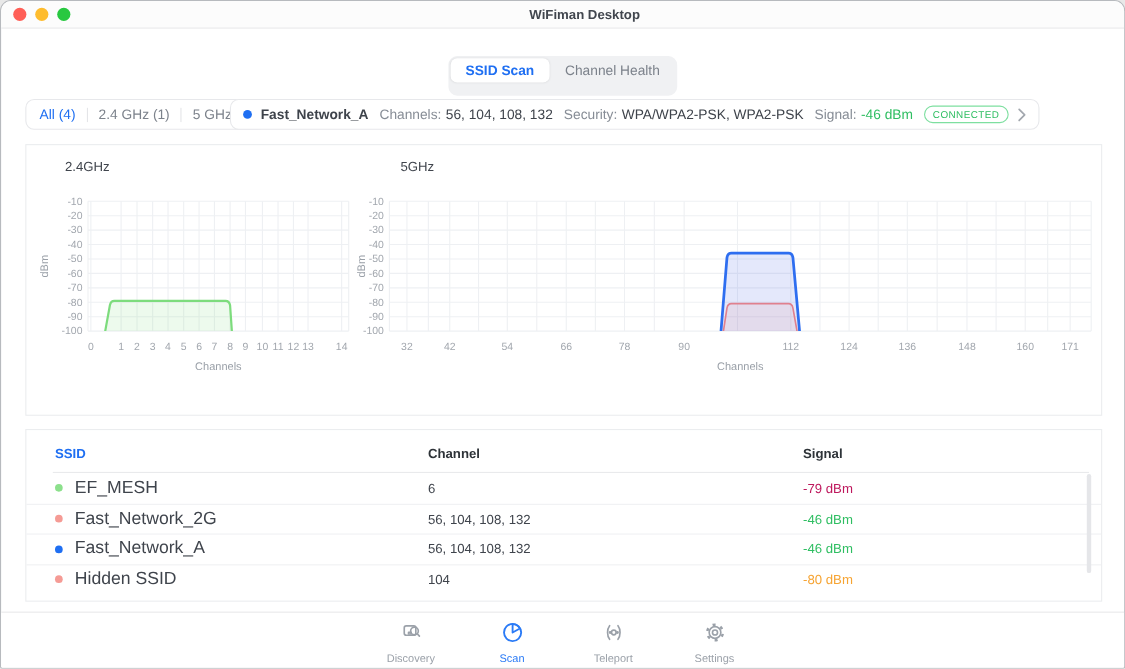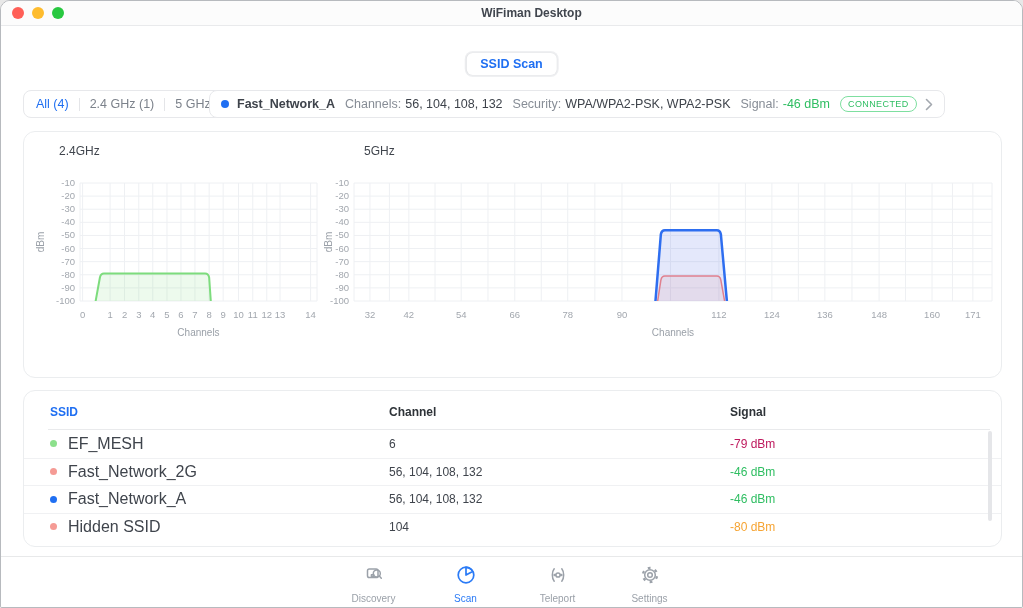--- a/index.html
+++ b/index.html
@@ -17,42 +17,42 @@
   #tl-min { left:31px; background:#febc2e; }
   #tl-max { left:51px; background:#28c840; }
   #window-title { position:absolute; left:0; right:0; top:0; height:25px; line-height:25px;
     text-align:center; font-size:12px; font-weight:bold; color:#41464e;padding-left:40px; }
   
   #search-box { position:absolute; left:22px; top:50px; width:202px; height:26px;
     background:#f1f2f4; border-radius:7px; display:flex; align-items:center; padding:0 9px; }
   #search-box input { border:none; outline:none; background:transparent; flex:1; margin-left:7px;
     font-size:13px; color:#41464e; font-family:"Liberation Sans",sans-serif; }
   #search-box input::placeholder { color:#b9bdc3; }
-  #tabs { position:absolute; left:50%; top:50px; transform:translateX(-50%); height:26px;
-    background:#f0f1f3; border-radius:8px; display:inline-flex; align-items:flex-end; padding:2px; }
+  #tabs { position:absolute; left:50%; top:50px; transform:translateX(-50%); height:36px;
+    background:#f0f1f3; border-radius:8px; display:inline-flex; align-items:flex-start; padding:2px; }
   .tab { height:22px; line-height:22px; padding:0 14px; font-size:12.5px; color:#7c828b;
     border-radius:6px; white-space:nowrap; cursor:default; }
   .tab.active { background:#ffffff; color:#1f6ff2; font-weight:bold; box-shadow:0 0 2px rgba(0,0,0,0.08); }
   
   #filter-chips { position:absolute; left:22px; top:89px; height:28px; border:1px solid #e7e8eb;
     border-radius:8px; display:inline-flex; align-items:center; padding:0 12px; background:#fff; }
   .chip { font-size:12.5px; color:#7c828b; white-space:nowrap; }
   .chip.active { color:#1f6ff2; }
   .chip-sep { width:1px; height:13px; background:#e4e5e8; margin:0 10px; }
   #network-bar { position:absolute; left:208px; top:89px; height:28px; border:1px solid #e7e8eb;
     border-radius:8px; display:inline-flex; align-items:center; padding:0 11px; background:#fff; }
   #network-bar .dot { width:8px; height:8px; border-radius:50%; background:#1f6ff2; margin-right:8px; }
   #network-bar .name { font-size:12.5px; font-weight:bold; color:#3e434b; margin-right:10px; }
   #network-bar .lbl { font-size:12.5px; color:#878d96; margin-right:4px; }
   #network-bar .val { font-size:12.5px; color:#3e434b; margin-right:10px; }
   #network-bar .val.green { color:#2fbe62; }
   #connected-badge { border:1.4px solid #7edfa0; color:#2fbe62; font-size:9px; font-weight:normal;
     letter-spacing:0.4px; border-radius:8px; padding:2px 7px; margin-right:8px; white-space:nowrap; }
   
-  .card { position:absolute; left:22px; width:979px; background:#fff; border:1px solid #ebedef; border-radius:12px; }
+  .card { position:absolute; left:22px; width:979px; background:#fff; border:1px solid #ebedef; border-radius:0; }
   #chart-card { top:130px; height:247px; }
   #table-card { top:389px; height:157px; }
   .chart-title { position:absolute; top:12px; font-size:12px; color:#40454d; }
   #chart-title-24 { left:35px; }
   #chart-title-5 { left:340px; }
   #charts-svg { position:absolute; left:0; top:0; }
   
   .th { position:absolute; top:14px; font-size:12px; font-weight:bold; color:#2e3338; }
   #th-ssid { left:26px; color:#1f6ff2; }
   #th-channel { left:365px; }
@@ -83,20 +83,21 @@
   <div id="titlebar">
     <div class="traffic" id="tl-close"></div>
     <div class="traffic" id="tl-min"></div>
     <div class="traffic" id="tl-max"></div>
     <div id="window-title">WiFiman Desktop</div>
   </div>
 
 
   <div id="tabs">
       <div class="tab active">SSID Scan</div>
+      <div class="tab">Channel Health</div>
     </div>
 
   <div id="filter-chips">
       <div class="chip active">All (4)</div>
       <div class="chip-sep"></div>
       <div class="chip">2.4 GHz (1)</div>
       <div class="chip-sep"></div>
       <div class="chip">5 GHz (3)</div>
     </div>
 

